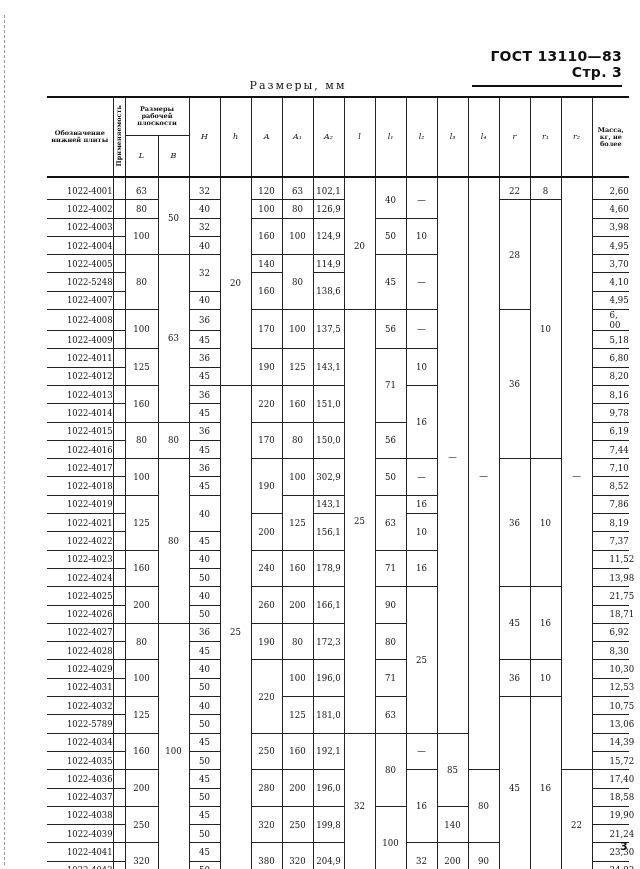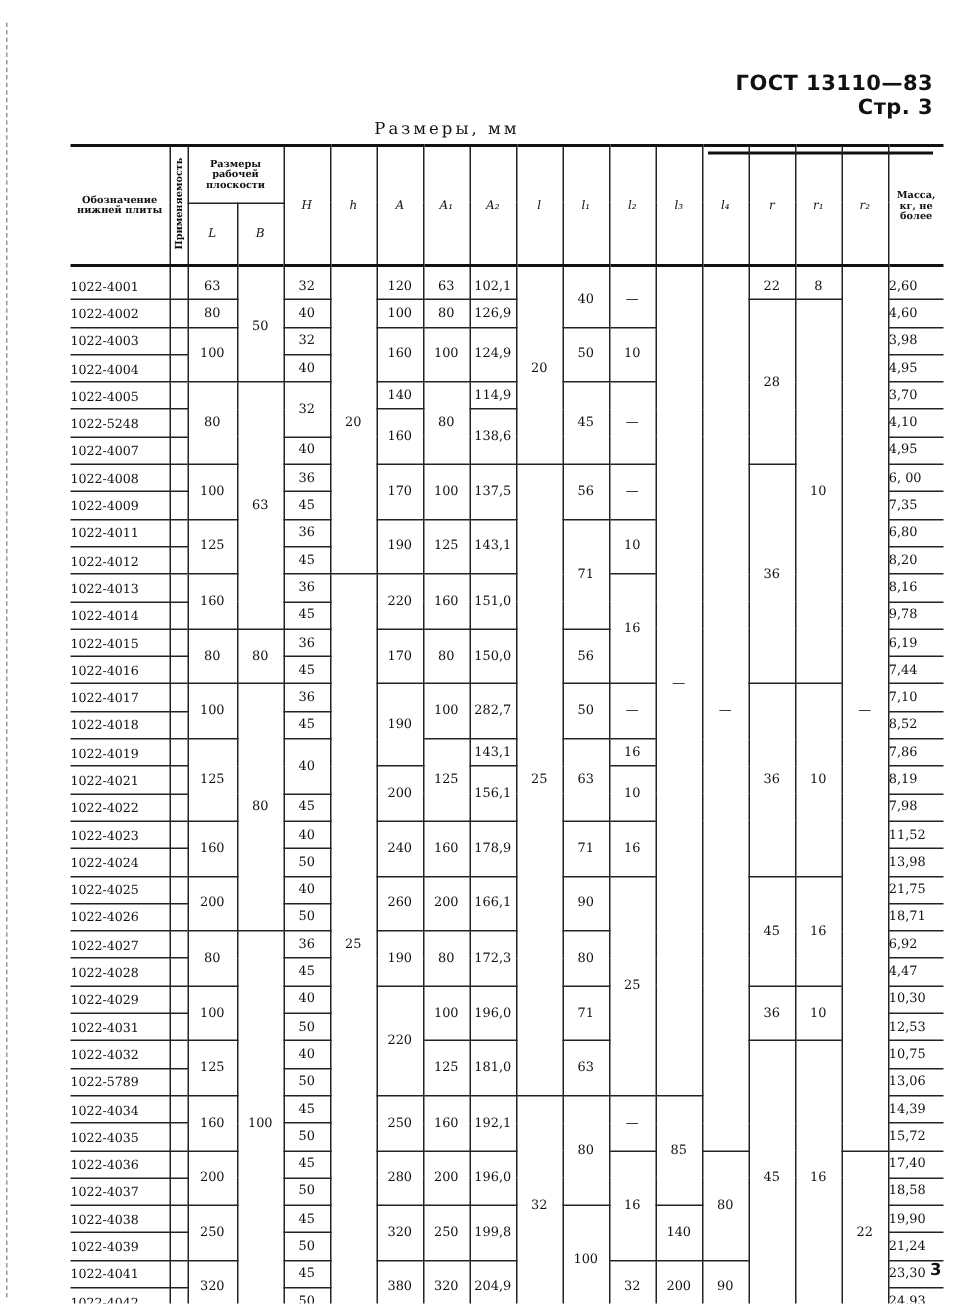--- a/index.html
+++ b/index.html
@@ -1,34 +1,34 @@
 <!DOCTYPE html>
 <html><head>
 <meta charset="utf-8">
 <style>
   html, body { margin:0; padding:0; background:#fff; }
   body { width:640px; height:869px; position:relative; overflow:hidden;
          font-family:"DejaVu Serif","Liberation Serif",serif; color:#111; }
   .header { position:absolute; left:472px; top:48px; width:150px; font-family:"DejaVu Sans","Liberation Sans",sans-serif;
-            font-weight:bold; font-size:14px; border-bottom:2px solid #111; padding-bottom:21px; text-align:right; letter-spacing:0.3px;}
+            font-weight:bold; font-size:14px; border-bottom:2px solid #111; padding-bottom:5px; text-align:right; letter-spacing:0.3px;}
   .header .page-ref { margin-left:10px; }
   .caption { position:absolute; left:0; width:596px; top:79px; text-align:center; font-size:11px; letter-spacing:2px; }
   .pgnum { position:absolute; left:620px; top:840px; font-size:11px; font-weight:bold; font-family:"DejaVu Sans","Liberation Sans",sans-serif; }
   .margin-line { position:absolute; left:4px; top:15px; width:1px; height:850px; border-left:1px dashed #555; opacity:0.6; }
   table.t { position:absolute; left:47px; top:96px; border-collapse:collapse; table-layout:fixed; width:572px; }
   table.t td, table.t th { font-size:8.6px; line-height:10px; padding:0; text-align:center; vertical-align:middle;
                            border-left:1px solid #222; border-right:1px solid #222; font-weight:normal; }
   table.t thead th { border-bottom:2px solid #111; font-style:italic; font-size:8px;margin-top:32px; }
   table.t thead tr:first-child th { border-top:2px solid #111; }
   table.t thead th.hdr-text { font-style:normal; font-size:6.5px; line-height:7px; font-weight:bold; }
   table.t thead th.sub { border-top:1px solid #222; }
   table.t tbody td { height:17.3px; border-bottom:1px solid #222; }
   table.t tbody tr:first-child td { padding-top:4px; }
-  table.t td.desig { border-left:none; text-align:left; font-size:8.4px; }
-  table.t td.mass { border-right:none; text-align:left; padding-left:0; }
+  table.t td.desig { border-left:none; text-align:right; font-size:8.4px; }
+  table.t td.mass { border-right:none; text-align:left; padding-left:17px; }
   table.t th:first-child { border-left:none; }
   table.t th:last-child { border-right:none; }
   .vert { writing-mode:vertical-rl; transform:rotate(180deg); font-size:6.5px; font-style:normal; font-weight:bold; white-space:nowrap; display:inline-block; }
 </style>
 </head>
 <body>
 
 <div class="margin-line"></div>
 
 <div class="header">
@@ -172,21 +172,21 @@
         <td rowspan="23">25</td>
         <td rowspan="2">56</td>
         <td rowspan="2">—</td>
         <td rowspan="8">36</td>
         <td class="mass">6, 00</td>
       </tr>
       <tr>
         <td class="desig">1022-4009</td>
         <td></td>
         <td rowspan="1">45</td>
-        <td class="mass">7,35</td>
+        <td class="mass">5,18</td>
       </tr>
       <tr>
         <td class="desig">1022-4011</td>
         <td></td>
         <td rowspan="2">125</td>
         <td rowspan="1">36</td>
         <td rowspan="2">190</td>
         <td rowspan="2">125</td>
         <td rowspan="2">143,1</td>
         <td rowspan="4">71</td>
@@ -236,21 +236,21 @@
         <td class="mass">7,44</td>
       </tr>
       <tr>
         <td class="desig">1022-4017</td>
         <td></td>
         <td rowspan="2">100</td>
         <td rowspan="9">80</td>
         <td rowspan="1">36</td>
         <td rowspan="3">190</td>
         <td rowspan="2">100</td>
-        <td rowspan="2">282,7</td>
+        <td rowspan="2">302,9</td>
         <td rowspan="2">50</td>
         <td rowspan="2">—</td>
         <td rowspan="7">36</td>
         <td rowspan="7">10</td>
         <td class="mass">7,10</td>
       </tr>
       <tr>
         <td class="desig">1022-4018</td>
         <td></td>
         <td rowspan="1">45</td>
@@ -272,21 +272,21 @@
         <td></td>
         <td rowspan="2">200</td>
         <td rowspan="2">156,1</td>
         <td rowspan="2">10</td>
         <td class="mass">8,19</td>
       </tr>
       <tr>
         <td class="desig">1022-4022</td>
         <td></td>
         <td rowspan="1">45</td>
-        <td class="mass">7,98</td>
+        <td class="mass">7,37</td>
       </tr>
       <tr>
         <td class="desig">1022-4023</td>
         <td></td>
         <td rowspan="2">160</td>
         <td rowspan="1">40</td>
         <td rowspan="2">240</td>
         <td rowspan="2">160</td>
         <td rowspan="2">178,9</td>
         <td rowspan="2">71</td>
@@ -328,21 +328,21 @@
         <td rowspan="2">190</td>
         <td rowspan="2">80</td>
         <td rowspan="2">172,3</td>
         <td rowspan="2">80</td>
         <td class="mass">6,92</td>
       </tr>
       <tr>
         <td class="desig">1022-4028</td>
         <td></td>
         <td rowspan="1">45</td>
-        <td class="mass">4,47</td>
+        <td class="mass">8,30</td>
       </tr>
       <tr>
         <td class="desig">1022-4029</td>
         <td></td>
         <td rowspan="2">100</td>
         <td rowspan="1">40</td>
         <td rowspan="4">220</td>
         <td rowspan="2">100</td>
         <td rowspan="2">196,0</td>
         <td rowspan="2">71</td>

